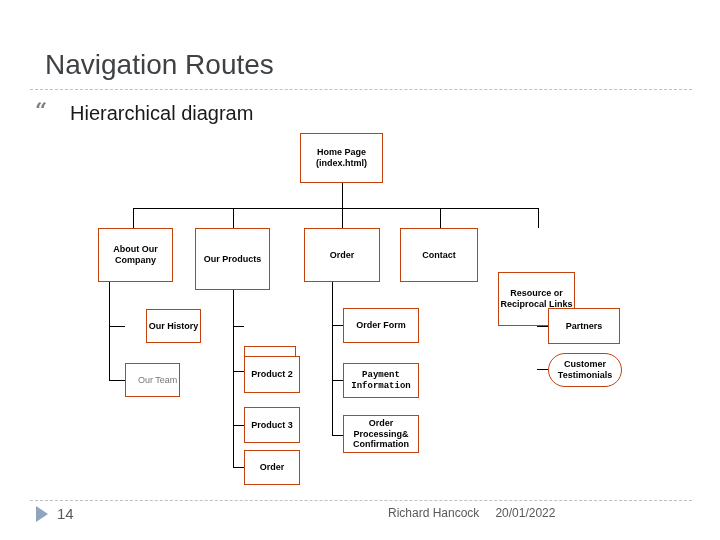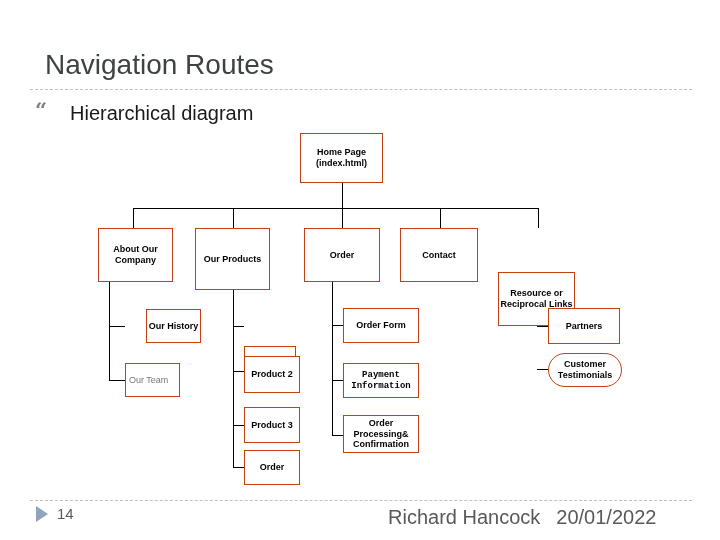--- a/index.html
+++ b/index.html
@@ -25,40 +25,40 @@
   }
   
   .node{
     position:absolute;background:#fff;border:1px solid #c2410c;
     display:flex;align-items:center;justify-content:center;
     text-align:center;font-size:9px;font-weight:bold;color:#000;
     line-height:1.2;padding:1px;box-sizing:border-box;
   }
   .node.muted{
     font-weight:normal;color:#777777;justify-content:flex-start;
-    text-align:left;padding-left:3px;
+    text-align:left;padding-left:12px;
   }
   .cline{position:absolute;background:#000;}
   .h{height:1px;}
   .v{width:1px;}
   
   .footer-rule{
     position:absolute;left:30px;right:28px;top:500px;height:0;
     border-top:1px dashed #C0C0C0;
   }
   .page-arrow{
     position:absolute;left:36px;top:506px;width:0;height:0;
     border-left:12px solid #8FA5BE;border-top:8px solid transparent;
     border-bottom:8px solid transparent;
   }
   .page-number{
     position:absolute;left:57px;top:505px;font-size:15px;color:#595959;
   }
   .footer-meta{
-    position:absolute;left:388px;top:506px;font-size:20px;color:#595959;
+    position:absolute;left:388px;top:506px;font-size:12px;color:#595959;
     display:flex;gap:16px;
   }
 </style>
 </head>
 <body>
 
 <div class="slide-title">Navigation Routes</div>
 <div class="title-rule"></div>
 <div class="bullet-quote">“</div>
 <div class="subtitle">Hierarchical diagram</div>

